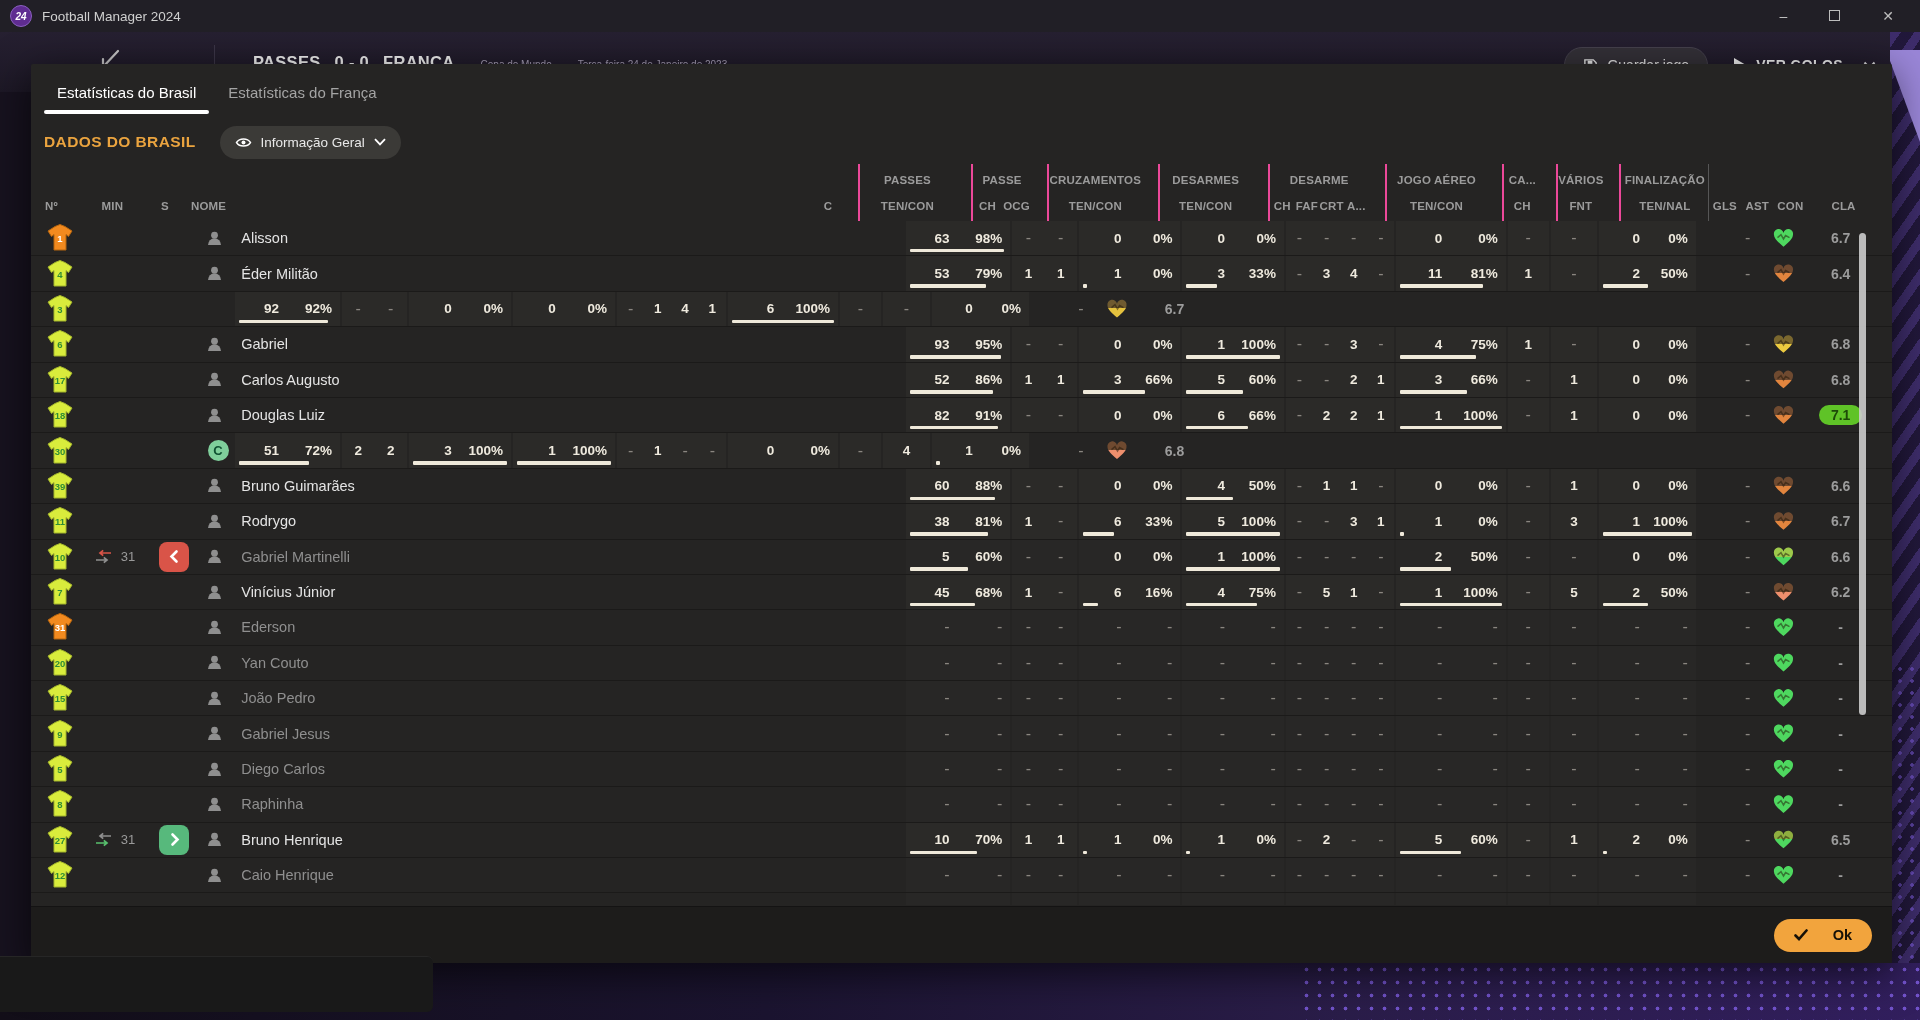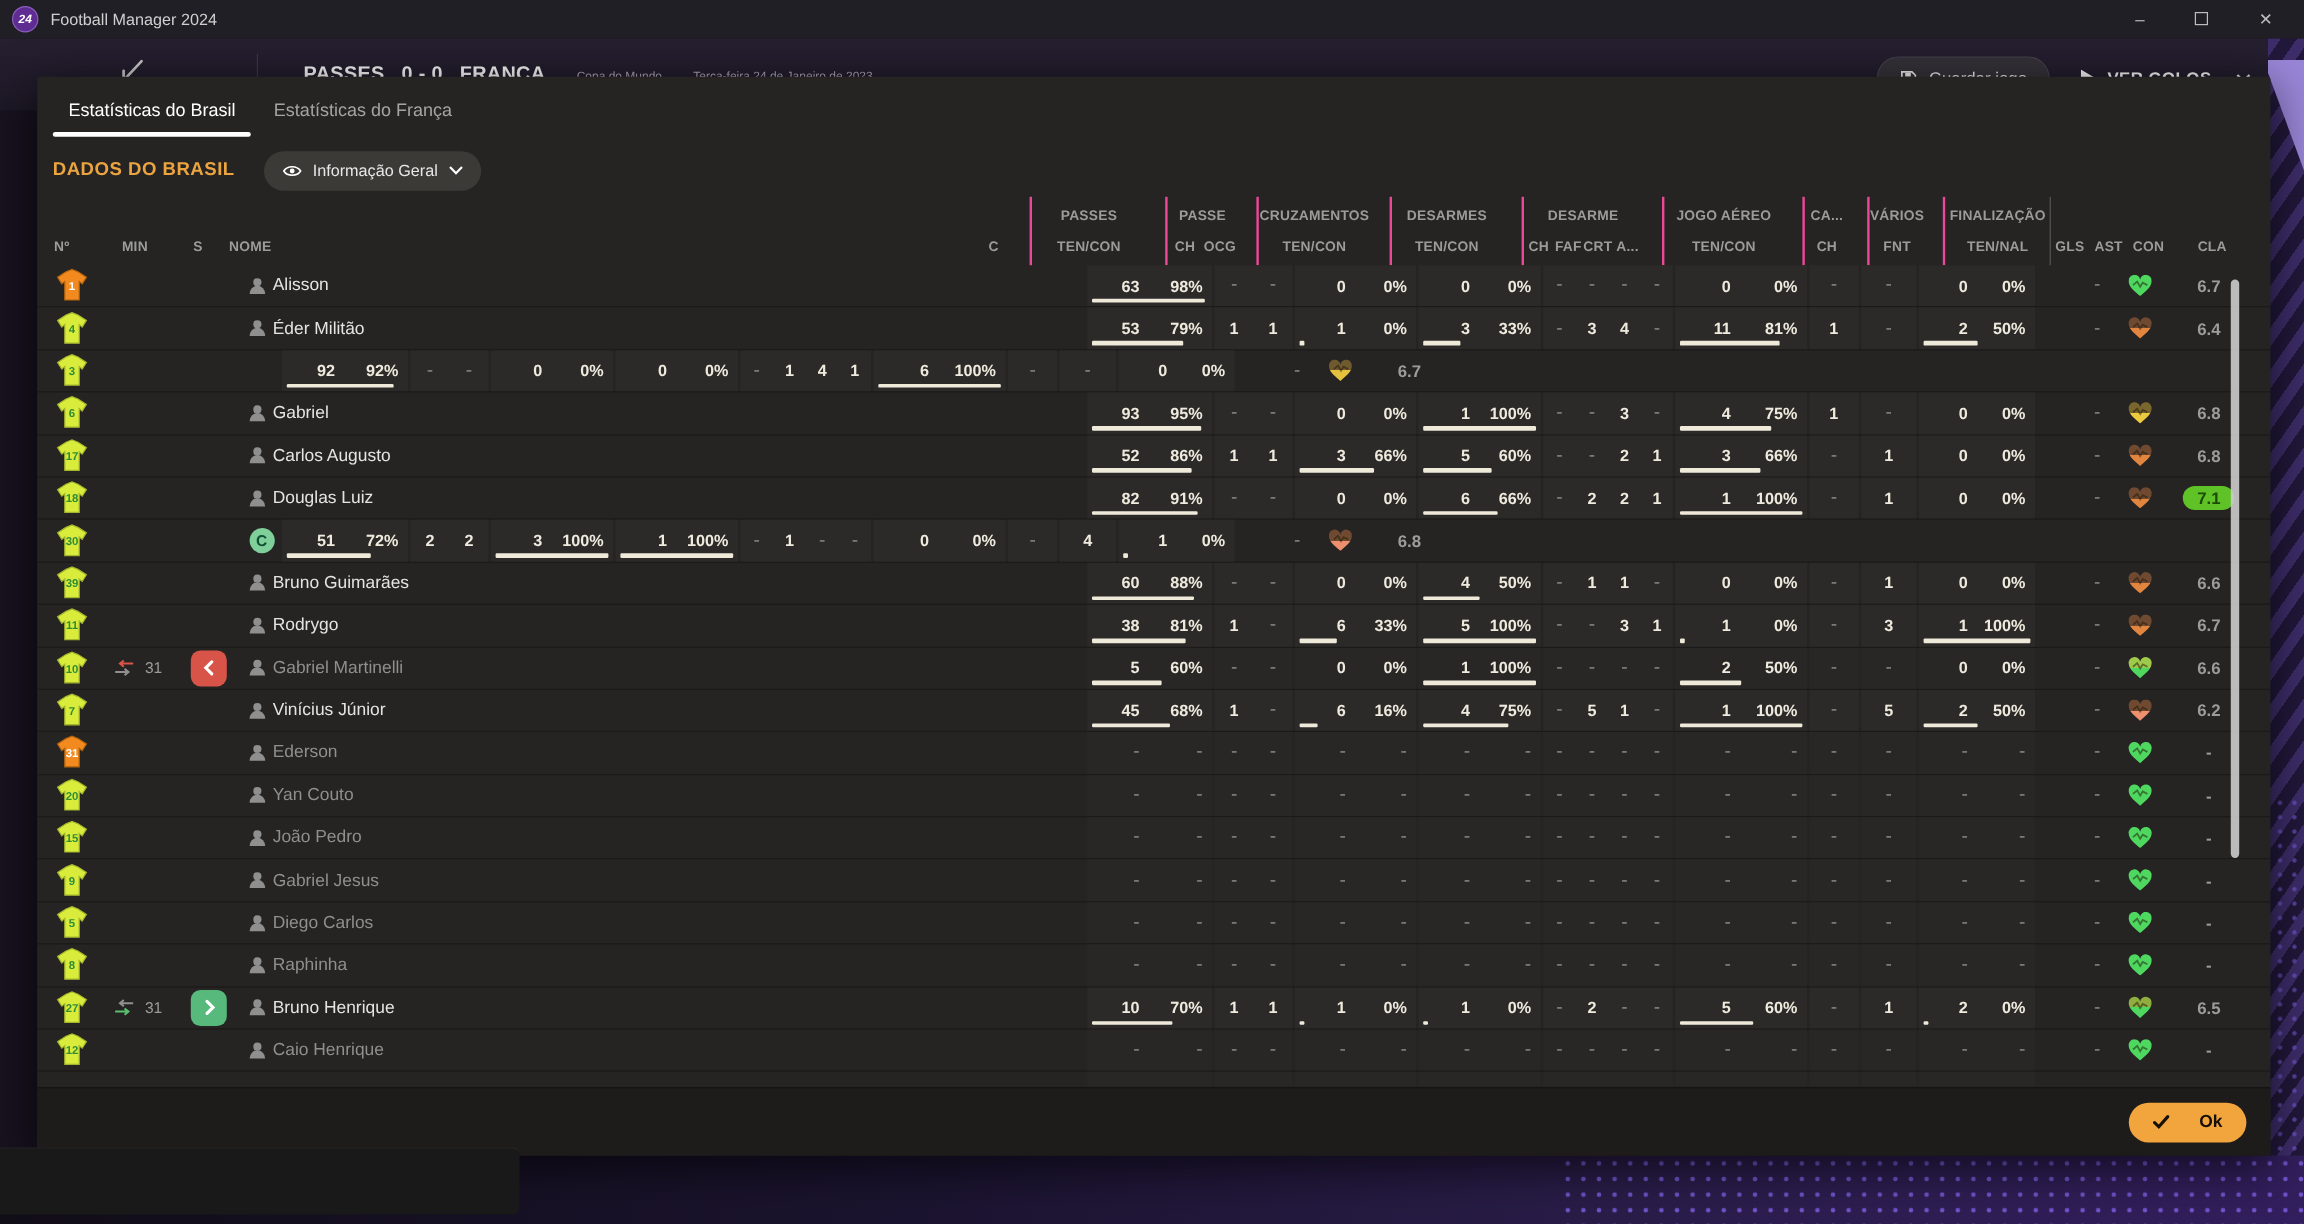--- a/index.html
+++ b/index.html
@@ -71,21 +71,21 @@
   .hc-gls{width:34px;}.hc-ast{width:36px;}.hc-con{width:36px;}.hc-cla{width:79px;}
   .th-right{display:flex;align-items:flex-end;padding-bottom:9px;text-align:center;}
   .th-right span{display:block;text-align:center;}
 
   .tbody{flex:0 0 auto;}
   .row{display:flex;align-items:center;height:35.4px;padding-left:14px;padding-right:12px;border-bottom:1px solid #1b1a19;}
   .row.sliver{height:12px;overflow:hidden;border-bottom:none;}
   .c-num{width:44px;display:flex;align-items:center;}
   .c-min{width:58px;display:flex;align-items:center;gap:8px;padding-left:5px;color:#9a9a9a;font-size:13px;}
   .c-sub{width:56px;display:flex;align-items:center;justify-content:center;}
-  .c-name{width:675px;display:flex;align-items:center;gap:4px;padding-left:4px;}
+  .c-name{width:675px;display:flex;align-items:center;gap:18px;padding-left:4px;}
   .nm{font-size:14.5px;color:#e4e4e4;}
   .row.dim .nm{color:#8f8f8f;}
   .c-cap{width:30px;display:flex;justify-content:center;}
   .cap-badge{width:21px;height:21px;border-radius:50%;background:#7fcf9b;color:#0f5132;font-weight:bold;
     font-size:13px;display:flex;align-items:center;justify-content:center;}
   .gcell{position:relative;height:100%;margin-left:2px;background:#2b2a28;display:flex;align-items:center;}
   .row.dim .gcell{background:#282726;}
   .g-passes{width:105px;}.g-passe{width:65px;}.g-cruz{width:102px;}.g-desarmes{width:102px;}
   .g-desarme{width:109px;}.g-aereo{width:110px;}.g-ca{width:41px;}.g-varios{width:47px;}.g-fin{width:97px;}
   .gcell .att{width:42%;text-align:right;}

